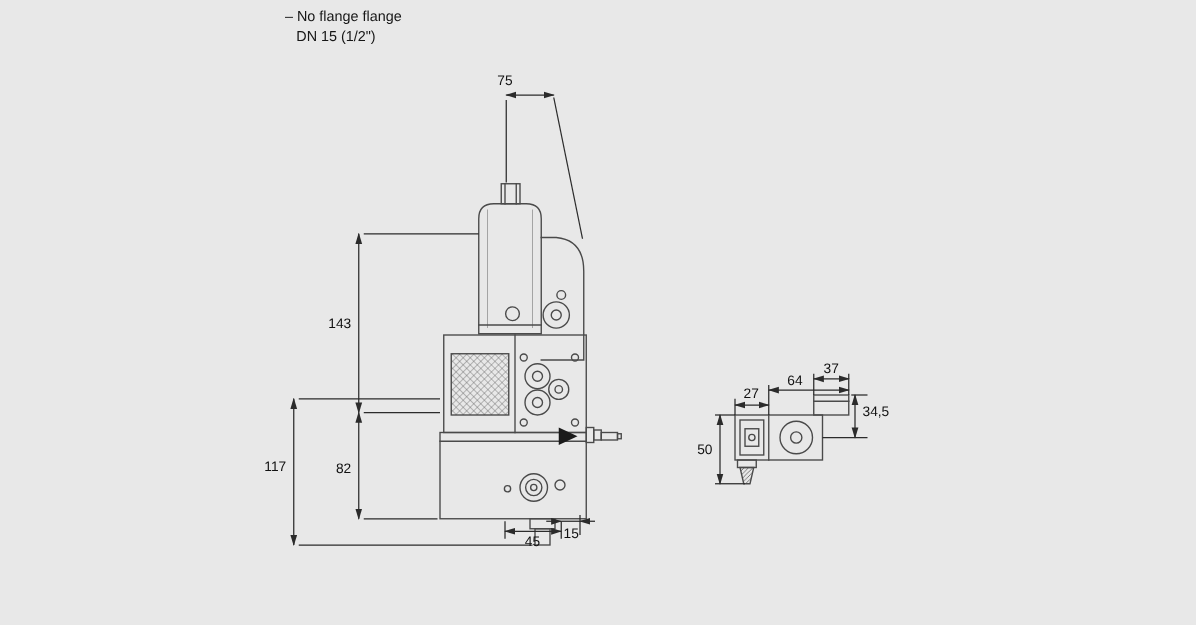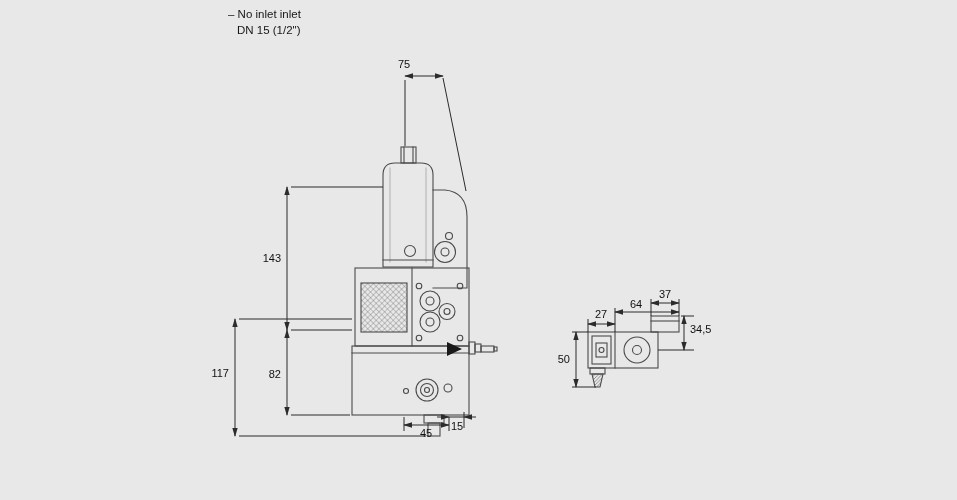--- a/index.html
+++ b/index.html
@@ -11,21 +11,21 @@
   .draw{stroke:#4a4a4a;stroke-width:1.1;fill:none;stroke-linecap:square}
   .thin{stroke:#9a9a9a;stroke-width:0.7}
   .dims{stroke:#2b2b2b;stroke-width:1;fill:none}
   .dim-text{font-size:11px;fill:#111;stroke:none;font-family:"Liberation Sans",sans-serif}
   .solid{fill:#1a1a1a;stroke:none}
 </style>
 </head>
 <body>
 
 <div class="note">
-  <div>– No inlet inlet</div>
+  <div>– No flange flange</div>
   <div class="indent">DN 15 (1/2")</div>
 </div>
 
 <svg width="957" height="500" viewBox="0 0 957 500">
   <defs>
     <marker id="arr" viewBox="0 0 10 10" refX="9" refY="5" markerWidth="9" markerHeight="9" orient="auto-start-reverse">
       <path d="M0,2 L10,5 L0,8 Z" fill="#2b2b2b"></path>
     </marker>
     <pattern id="mesh" width="4" height="4" patternUnits="userSpaceOnUse" patternTransform="rotate(45)">
       <path d="M0,0 H4 M0,0 V4" stroke="#6a6a6a" stroke-width="0.7" fill="none"></path>

